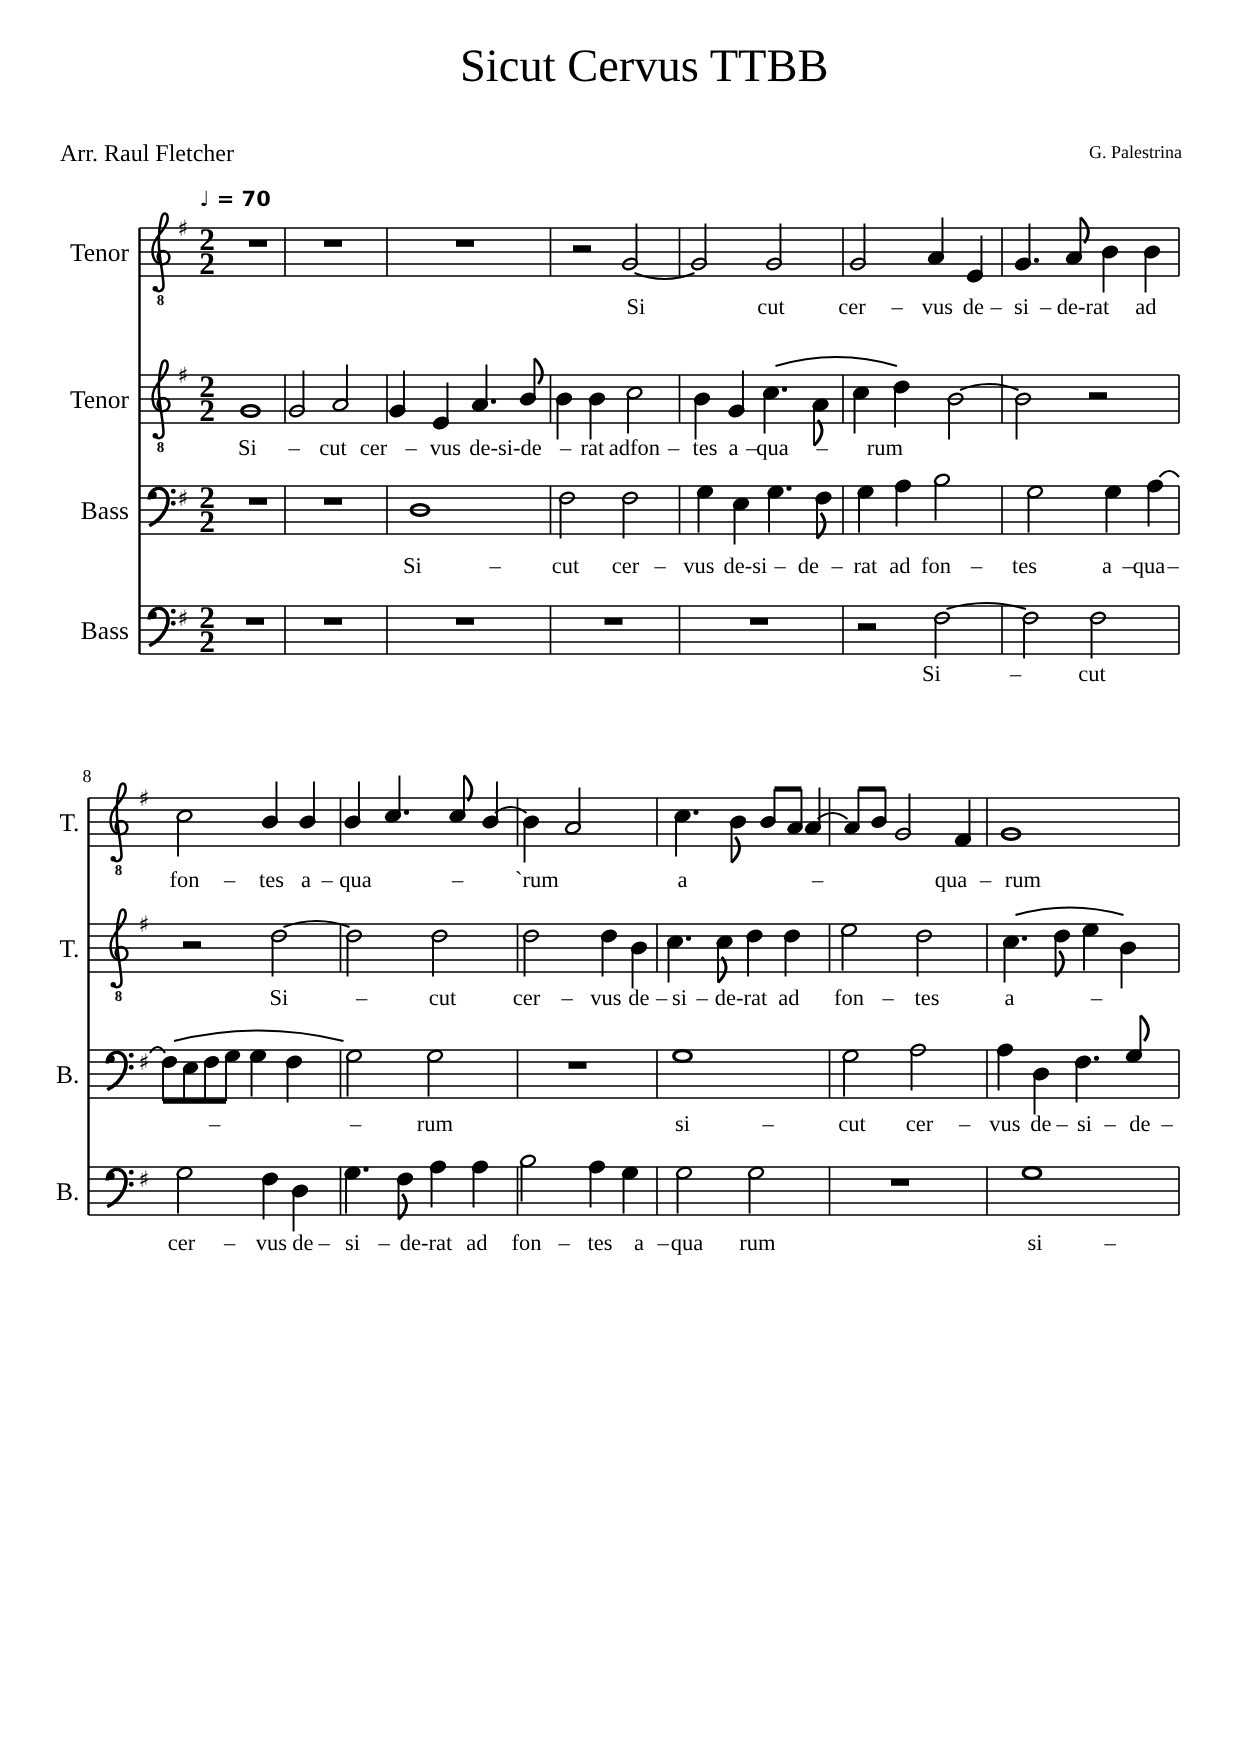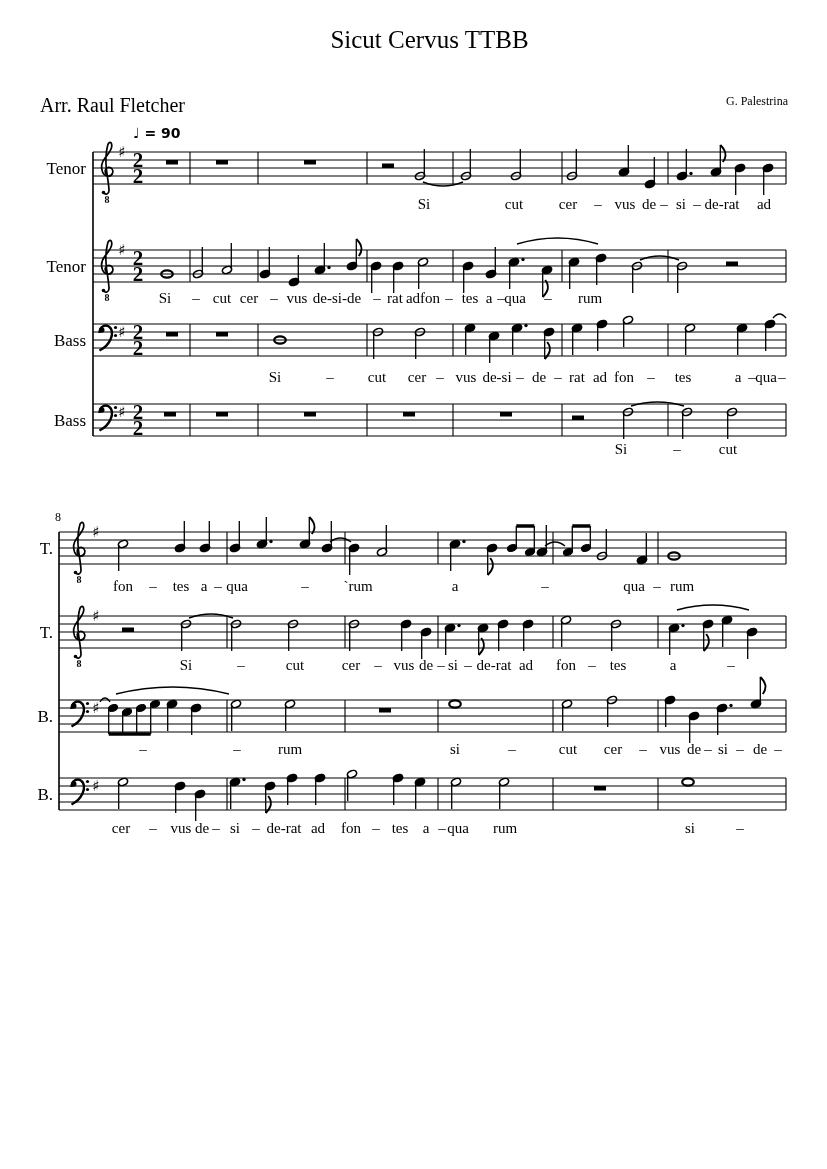--- a/index.html
+++ b/index.html
@@ -1,33 +1,33 @@
 <!DOCTYPE html>
 <html><head>
 <meta charset="utf-8">
 <style>
   html,body{margin:0;padding:0;background:#ffffff;}
   .page{position:relative;width:827px;height:1169px;background:#ffffff;
         font-family:"Liberation Serif",serif;color:#000;overflow:hidden;}
   .page>div{position:absolute;white-space:nowrap;}
-  .title{top:26px;left:0;right:0;text-align:center;font-size:25px;margin-left:32px;}
-  .arranger{top:94px;left:40px;font-size:20px;}
+  .title{top:26px;left:0;right:0;text-align:center;font-size:31px;margin-left:32px;}
+  .arranger{top:94px;left:40px;font-size:16px;}
   .composer{top:94px;right:39px;font-size:12px;}
   .tempo{top:125px;left:133px;font-size:14px;font-weight:bold;
          font-family:"DejaVu Sans",sans-serif;}
   #score-svg{position:absolute;top:0;left:0;}
 </style>
 </head>
 <body>
 
 <div class="page">
   <div class="title">Sicut Cervus TTBB</div>
   <div class="arranger">Arr. Raul Fletcher</div>
   <div class="composer">G. Palestrina</div>
-  <div class="tempo">♩ = 90</div>
+  <div class="tempo">♩ = 70</div>
   <svg id="score-svg" width="827" height="1169" viewBox="0 0 827 1169">
       <g>
         <line x1="93" y1="152" x2="93" y2="436" stroke="#000000" stroke-width="1.6"></line>
         <g>
           <line x1="93" y1="152" x2="786" y2="152" stroke="#000000" stroke-width="1"></line>
           <line x1="93" y1="160" x2="786" y2="160" stroke="#000000" stroke-width="1"></line>
           <line x1="93" y1="168" x2="786" y2="168" stroke="#000000" stroke-width="1"></line>
           <line x1="93" y1="176" x2="786" y2="176" stroke="#000000" stroke-width="1"></line>
           <line x1="93" y1="184" x2="786" y2="184" stroke="#000000" stroke-width="1"></line>
           <line x1="190" y1="152" x2="190" y2="184" stroke="#000000" stroke-width="1.1"></line>

